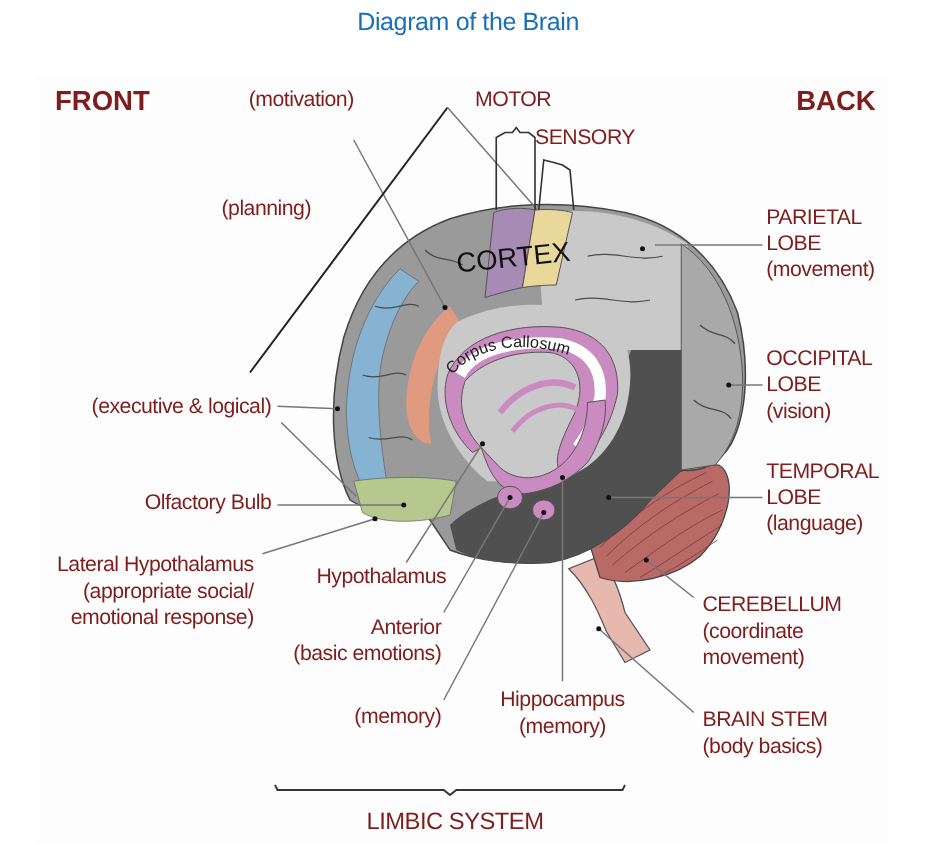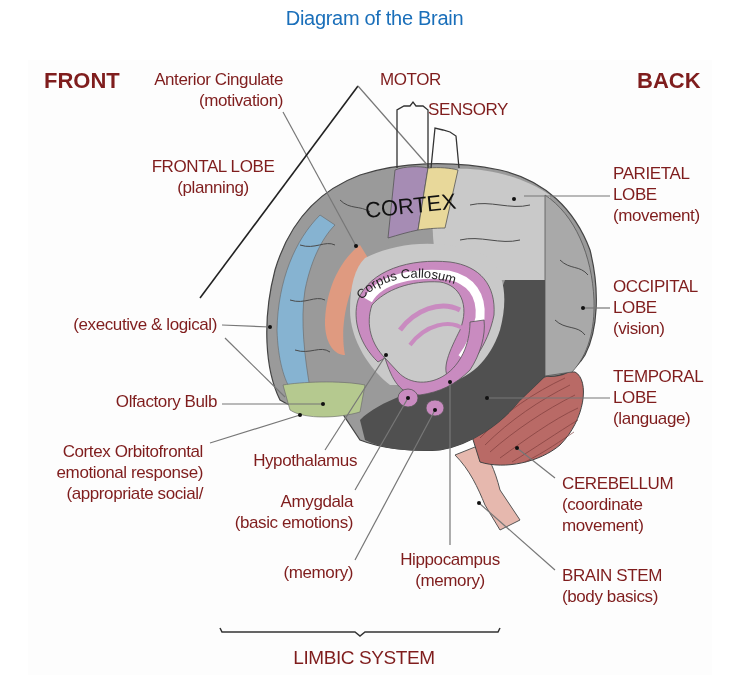--- a/index.html
+++ b/index.html
@@ -120,44 +120,42 @@
     <path d="M431 168 L435 128 L443 130 L450 132 L456 136 L459 168"></path>
   </g>
 
   <path d="M220 628 L222 632 L355 632 L360 636 L365 632 L498 632 L500 628" stroke="#333" stroke-width="1.5" fill="none"></path>
 </svg>
 
 <div class="lbl big" style="left:44px; top:70px;">FRONT</div>
 <div class="lbl big" style="left:637px; top:70px;">BACK</div>
 
 <div class="lbl r" style="left:120px; width:163px; top:69px;">
-  <span class="line">Anterior Cingulate</span>
   <span class="line">(motivation)</span>
 </div>
 <div class="lbl" style="left:380px; top:69px;">MOTOR</div>
 <div class="lbl" style="left:428px; top:99px;">SENSORY</div>
 
 <div class="lbl c" style="left:130px; width:166px; top:156px;">
-  <span class="line">FRONTAL LOBE</span>
   <span class="line">(planning)</span>
 </div>
 
 <div class="lbl r" style="left:30px; width:187px; top:314px;">
   <span class="line">(executive &amp; logical)</span>
 </div>
 <div class="lbl r" style="left:30px; width:187px; top:391px;">Olfactory Bulb</div>
 <div class="lbl r" style="left:30px; width:173px; top:441px;">
-  <span class="line">Cortex Orbitofrontal</span>
+  <span class="line">Lateral Hypothalamus</span>
+  <span class="line">(appropriate social/</span>
   <span class="line">emotional response)</span>
-  <span class="line">(appropriate social/</span>
 </div>
 
 <div class="lbl r" style="left:220px; width:137px; top:450px;">Hypothalamus</div>
 <div class="lbl r" style="left:200px; width:153px; top:491px;">
-  <span class="line">Amygdala</span>
+  <span class="line">Anterior</span>
   <span class="line">(basic emotions)</span>
 </div>
 <div class="lbl r" style="left:200px; width:153px; top:562px;">
   <span class="line">(memory)</span>
 </div>
 <div class="lbl c" style="left:390px; width:120px; top:549px;">
   <span class="line">Hippocampus</span>
   <span class="line">(memory)</span>
 </div>
 

